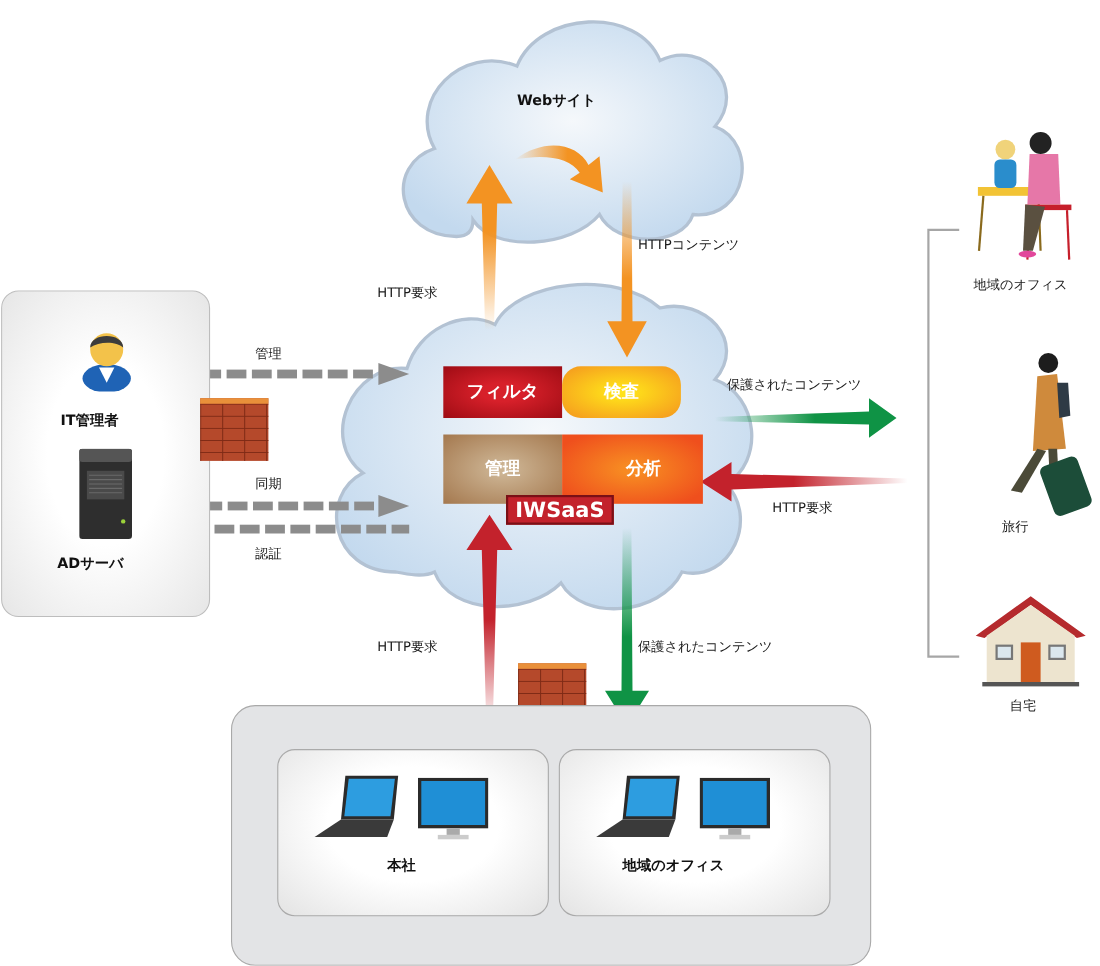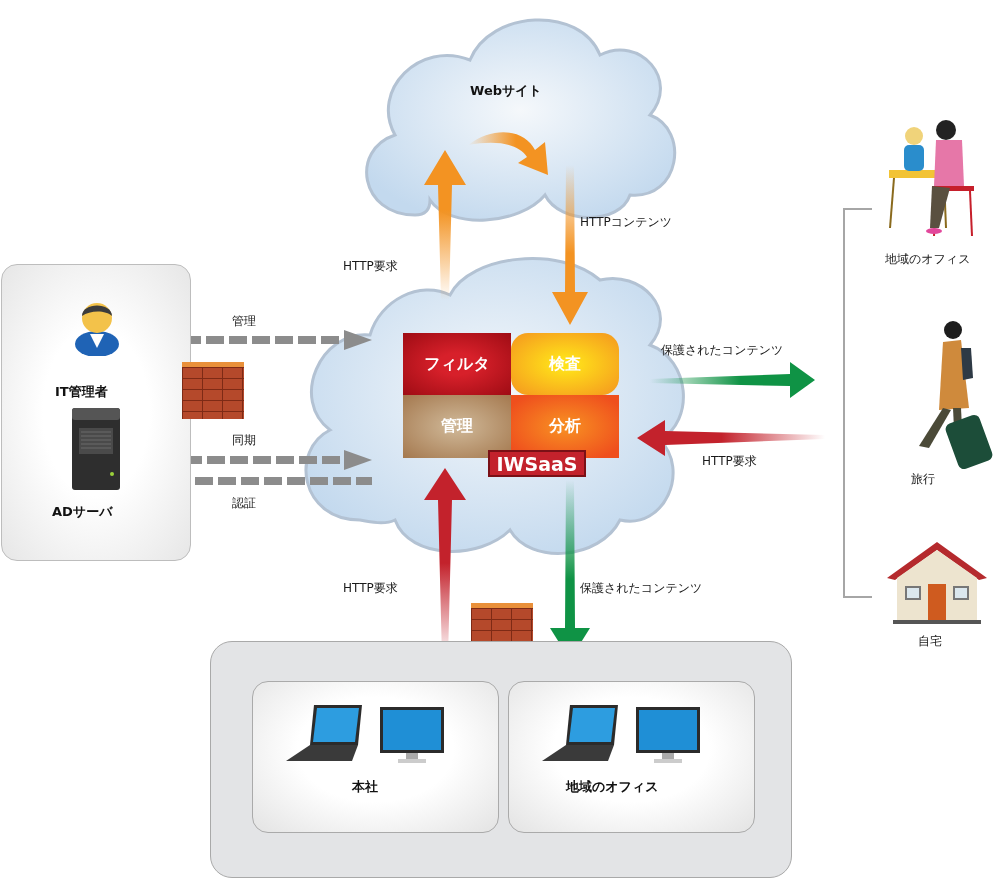--- a/index.html
+++ b/index.html
@@ -6,26 +6,26 @@
   body{width:1000px;height:878px;position:relative;overflow:hidden;font-family:"DejaVu Sans","Liberation Sans",sans-serif;color:#111;}
   .abs{position:absolute;}
   .lbl{position:absolute;font-size:12px;color:#1a1a1a;white-space:nowrap;}
   .bold{font-weight:bold;font-size:13px;color:#111;}
   svg.bg{position:absolute;left:0;top:0;}
   .panel-left{position:absolute;left:1px;top:264px;width:188px;height:295px;border:1px solid #bdbdbd;border-radius:16px;
     background:radial-gradient(ellipse at 50% 50%,#ffffff 40%,#e6e6e6 100%);}
   .bottom-panel{position:absolute;left:210px;top:641px;width:580px;height:235px;border:1px solid #a9a9a9;border-radius:22px;background:#e3e4e6;}
   .office{position:absolute;top:681px;width:245px;height:150px;border:1px solid #aaa;border-radius:16px;
     background:radial-gradient(ellipse at 50% 45%,#ffffff 45%,#e3e3e3 100%);}
-  .quad{position:absolute;width:108px;height:62px;color:#fff;font-weight:bold;font-size:16px;display:flex;align-items:center;justify-content:center;}
+  .quad{position:absolute;width:108px;height:47px;color:#fff;font-weight:bold;font-size:16px;display:flex;align-items:center;justify-content:center;}
   .q-filter{left:403px;top:333px;background:radial-gradient(ellipse at 50% 50%,#d7202a 25%,#9e0c14 100%);}
   .q-inspect{left:511px;top:333px;background:radial-gradient(ellipse at 50% 50%,#ffe21a 10%,#f6a21e 85%);border-radius:17px;}
   .q-manage{left:403px;top:395px;height:63px;background:radial-gradient(ellipse at 50% 50%,#ccb392 10%,#a4784e 100%);}
-  .q-analyze{left:511px;top:395px;height:63px;background:radial-gradient(ellipse at 50% 50%,#f78a22 10%,#ef4f1d 85%);}
-  .iwsaas{position:absolute;left:460px;top:450px;width:98px;height:27px;background:#c3222c;border:2px solid #7a1016;color:#fff;font-weight:bold;font-size:19px;display:flex;align-items:center;justify-content:center;box-sizing:border-box;margin-left:28px;}
+  .q-analyze{left:511px;top:395px;height:63px;background:radial-gradient(ellipse at 50% 50%,#f78a22 10%,#ef4f1d 85%);padding-left:20px;}
+  .iwsaas{position:absolute;left:460px;top:450px;width:98px;height:27px;background:#c3222c;border:2px solid #7a1016;color:#fff;font-weight:bold;font-size:19px;display:flex;align-items:center;justify-content:center;box-sizing:border-box;}
   .brick{position:absolute;width:62px;height:57px;background:#b5492b;
     background-image:
       linear-gradient(#7e2a15 1px,transparent 1px),
       linear-gradient(90deg,#7e2a15 1px,transparent 1px);
     background-size:20px 11px;border-top:5px solid #e9903a;box-sizing:border-box;}
 </style>
 </head>
 <body>
 
 <svg class="bg" width="1000" height="878">
@@ -137,21 +137,21 @@
 <div class="quad q-analyze">分析</div>
 <div class="iwsaas">IWSaaS</div>
 
 <div class="panel-left"></div>
 <svg class="abs" style="left:72px;top:298px;" width="50" height="58">
   <ellipse cx="25" cy="46" rx="22" ry="13" fill="#1f63b5"></ellipse>
   <polygon points="18,36 32,36 25,50" fill="#fff"></polygon>
   <circle cx="25" cy="20" r="15" fill="#f3c24a"></circle>
   <path d="M10,18 C10,4 40,4 40,18 C34,12 18,12 10,18 Z" fill="#3c3c3c"></path>
 </svg>
-<div class="lbl bold" style="left:55px;top:383px;">IT管理者</div>
+<div class="lbl bold" style="left:55px;top:373px;">IT管理者</div>
 <svg class="abs" style="left:72px;top:408px;" width="50" height="82">
   <rect x="0" y="0" width="48" height="82" rx="3" fill="#2e2e2e"></rect>
   <rect x="0" y="0" width="48" height="12" rx="3" fill="#555"></rect>
   <rect x="7" y="20" width="34" height="26" fill="#4a4a4a"></rect>
   <g stroke="#6a6a6a" stroke-width="1">
     <line x1="9" y1="24" x2="39" y2="24"></line>
       <line x1="9" y1="28" x2="39" y2="28"></line>
       <line x1="9" y1="32" x2="39" y2="32"></line>
     <line x1="9" y1="36" x2="39" y2="36"></line>
       <line x1="9" y1="40" x2="39" y2="40"></line>

